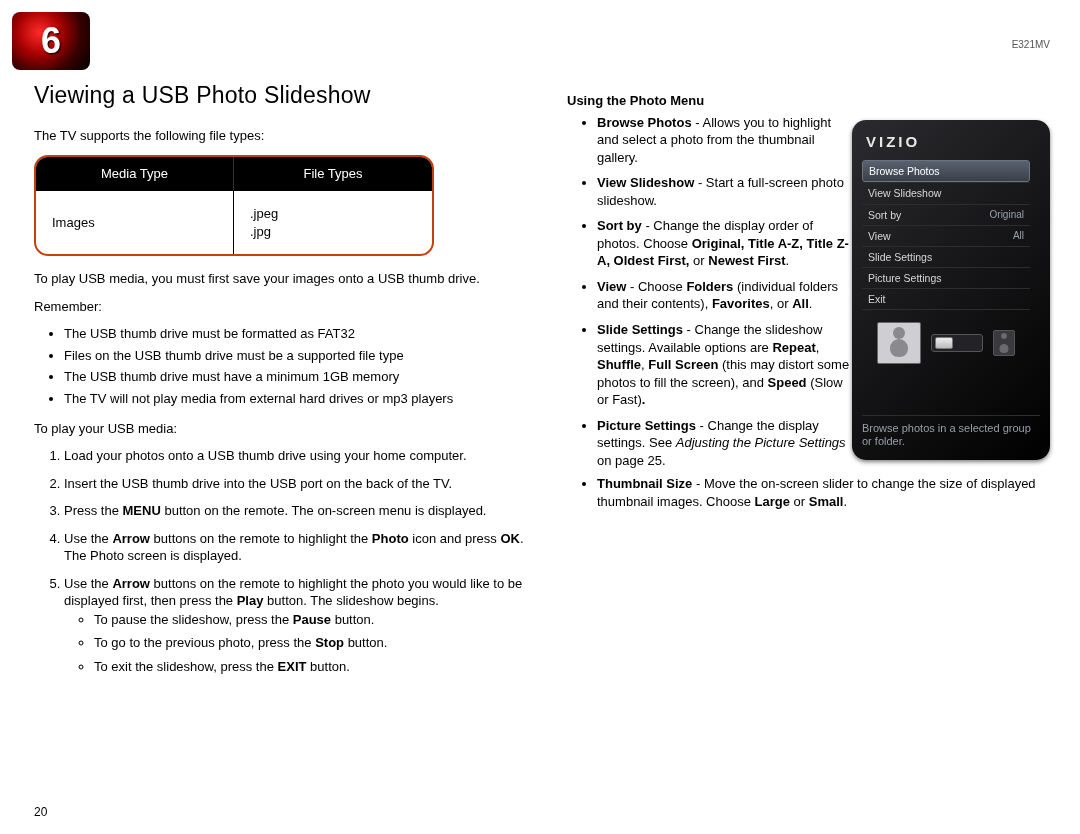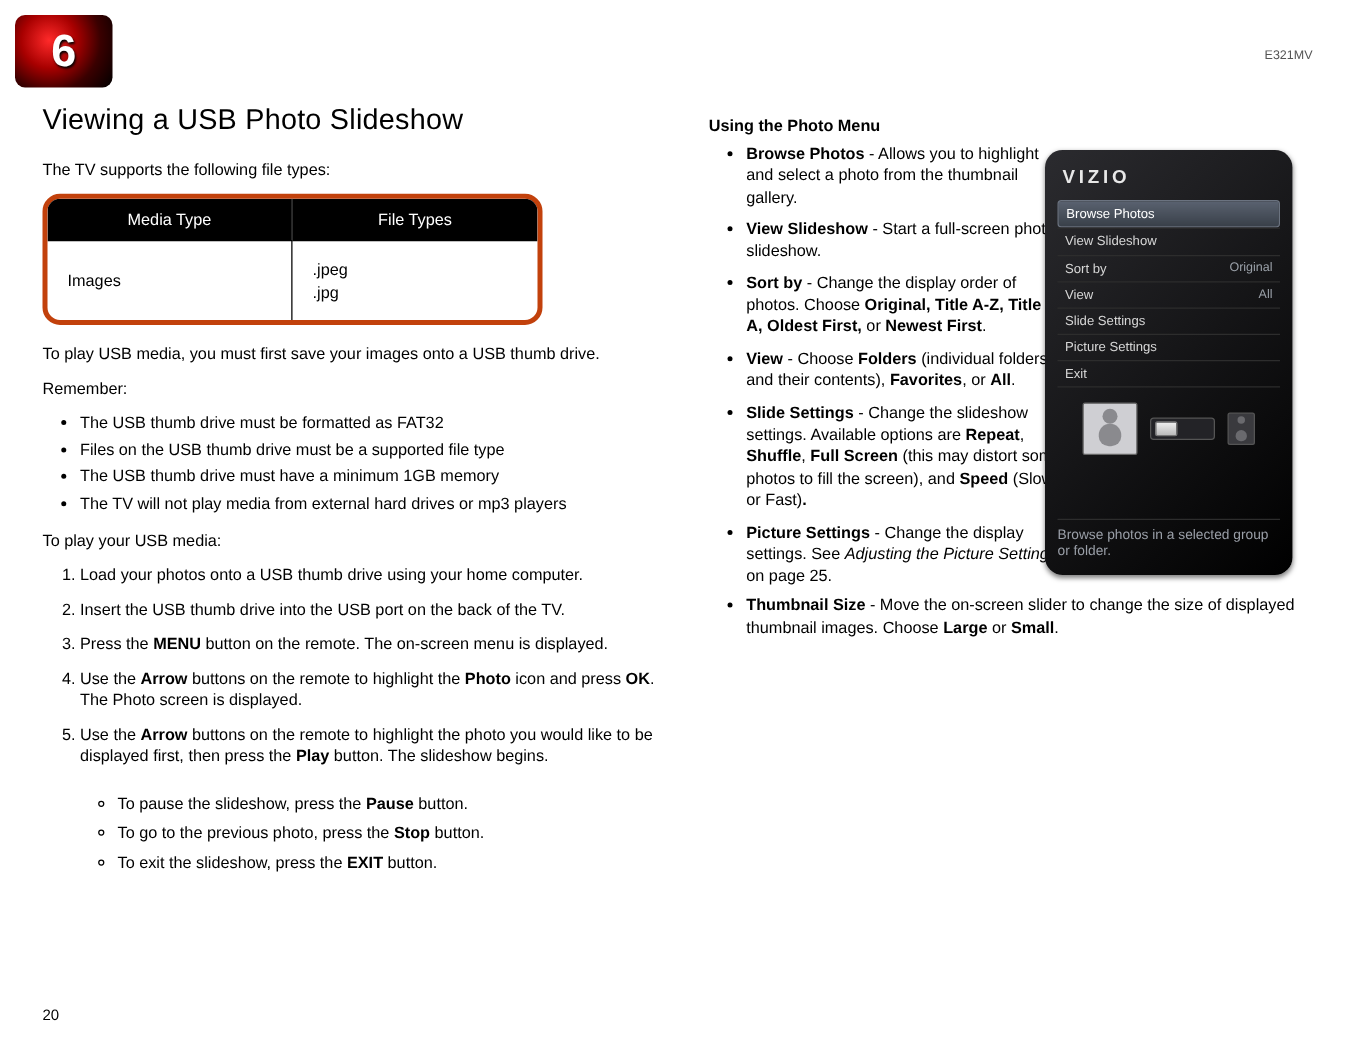--- a/index.html
+++ b/index.html
@@ -49,32 +49,32 @@
     font-weight: 400;
     font-size: 23px;
     margin: 0 0 16px 0;
     letter-spacing: 0.2px;
   }
   p { margin: 0 0 10px 0; }
   ul { margin: 4px 0 12px 0; padding-left: 30px; }
   ul li { margin-bottom: 4px; }
   ol { margin: 4px 0 12px 0; padding-left: 30px; }
   ol li { margin-bottom: 10px; }
-  ol li ul { margin-top: 20px; margin-bottom: 2px; }
+  ol li ul { margin-top: 1px; margin-bottom: 2px; }
   ol li ul li { margin-bottom: 6px; }
   .bold { font-weight: bold; }
   .italic { font-style: italic; }
 
   
   table.ftypes {
     width: 400px;
     border-collapse: separate;
     border-spacing: 0;
     margin: 8px 0 14px 0;
-    border: 4px solid #c2410c;
+    border: 2px solid #c2410c;
     border-radius: 14px;
     overflow: hidden;
   }
   table.ftypes th {
     background: #000;
     color: #fff;
     font-weight: normal;
     padding: 8px 0;
     font-size: 13px;
   }
@@ -87,27 +87,27 @@
   table.ftypes th:first-child { border-right: 1px solid #333; }
   table.ftypes td:first-child { border-right: 1px solid #000; width: 50%; }
 
   
   .subhead { font-weight: bold; margin: 12px 0 0 0; }
   .col-right ul li { margin-bottom: 8px; }
 
   
   .device {
     position: absolute;
-    top: 40px; right: 16px;
+    top: 40px; right: 0;
     width: 198px;
     height: 340px;
     background: linear-gradient(135deg,#2b2b2f 0%, #000 100%);
     border-radius: 14px;
     box-shadow: 0 2px 4px rgba(0,0,0,0.5);
-    padding: 10px 10px 12px 10px;
+    padding: 10px 20px 12px 10px;
     box-sizing: border-box;
     color: #ddd;
   }
   .device .brand {
     color: #e8e8e8;
     font-size: 15px;
     letter-spacing: 3px;
     font-weight: bold;
     margin: 2px 0 8px 4px;
   }

